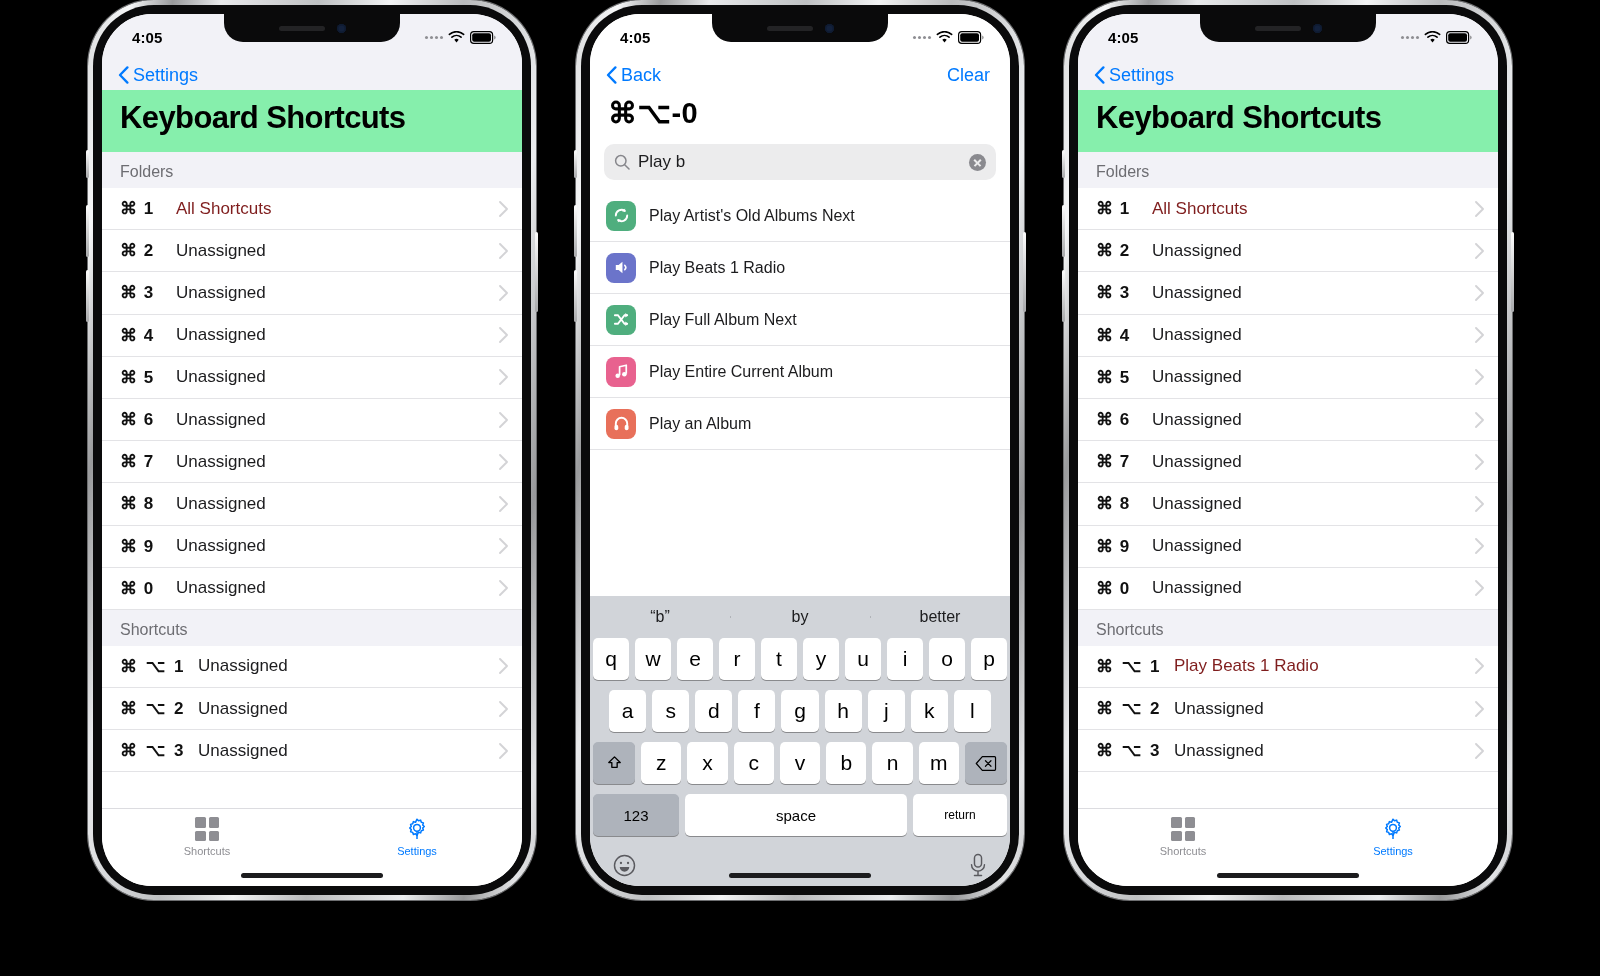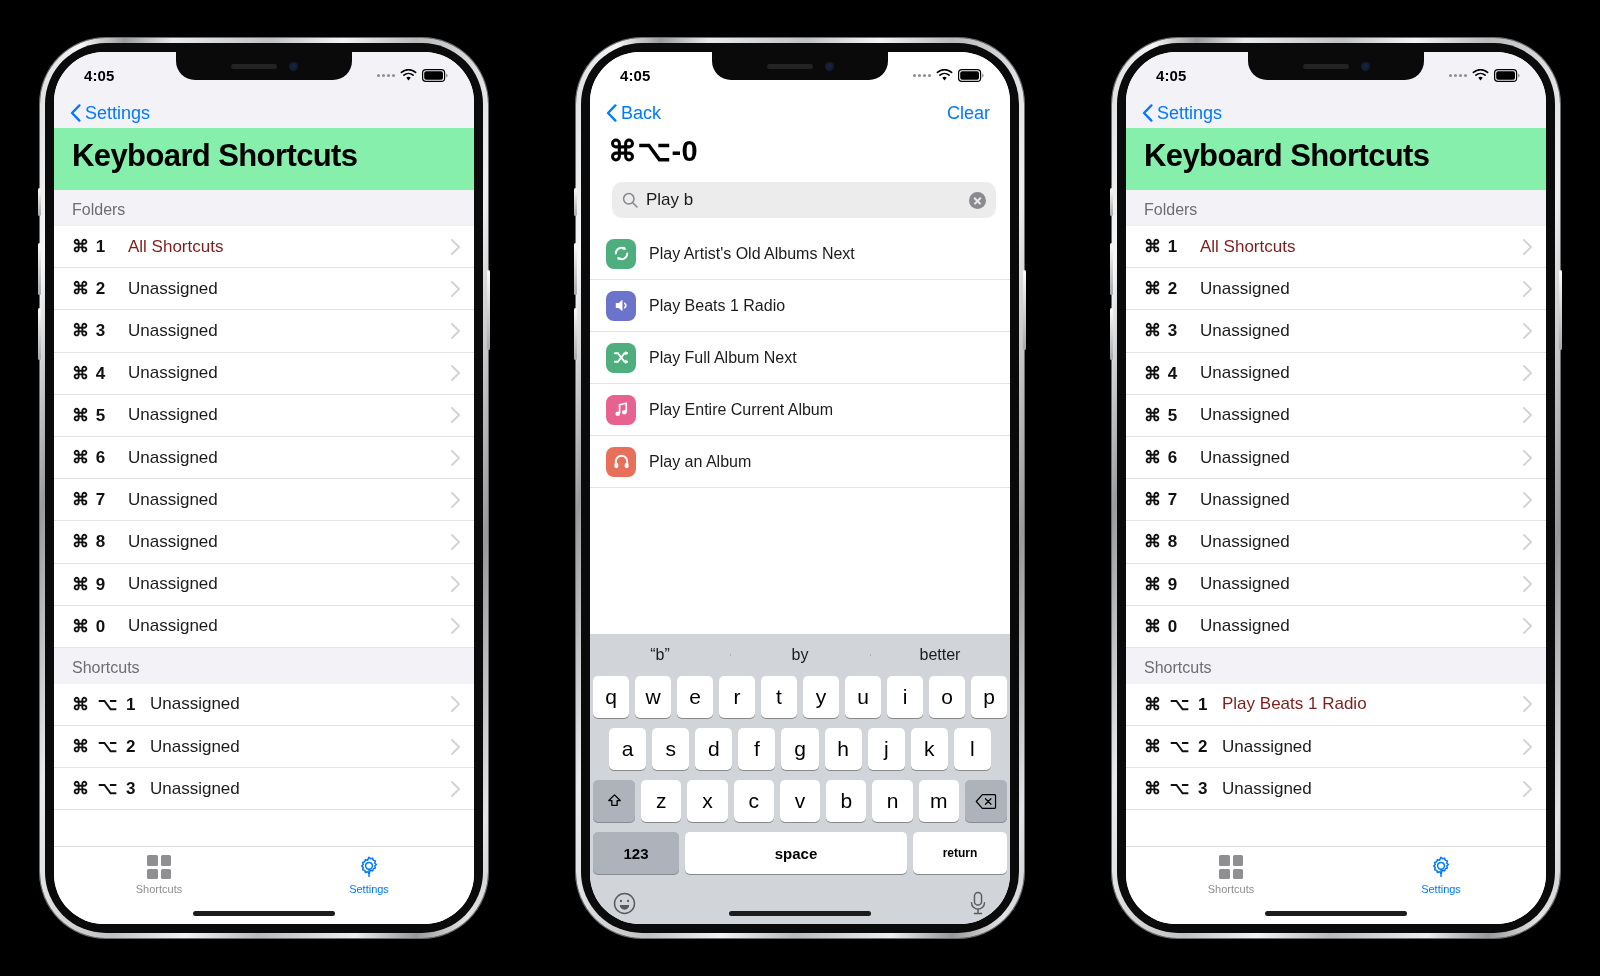--- a/index.html
+++ b/index.html
@@ -3,21 +3,21 @@
 <meta charset="utf-8">
 <style>
   * { box-sizing: border-box; margin: 0; padding: 0; }
   body {
     width: 1600px; height: 976px;
     background: #000;
     font-family: "Liberation Sans", sans-serif;
     overflow: hidden;
     position: relative;
   }
-  .stage { position: absolute; inset: 0; display: flex; align-items: center; justify-content: center; gap: 88px; }
+  .stage { position: absolute; inset: 0; display: flex; align-items: flex-start; justify-content: center; gap: 40px; }
 
   
   .phone { position: relative; width: 448px; height: 900px; }
   .bezel-outer {
     position: absolute; inset: 0;
     border-radius: 66px;
     background: linear-gradient(100deg,#d9dadb 0%,#f6f7f8 7%,#9a9b9d 14%,#e9eaec 22%,#bfc1c3 38%,#f2f3f4 50%,#b9babc 62%,#eceef0 78%,#97989a 88%,#e3e4e6 96%,#c9cacc 100%);
     box-shadow: 0 0 0 1px #6d6e70;
   }
   .bezel-inner {
@@ -101,21 +101,21 @@
   .tab .tlabel { font-size: 11px; color: #8e8e93; }
   .tab.active .tlabel { color: #007aff; }
   .grid-icon { width: 24px; height: 24px; display: grid; grid-template-columns: 1fr 1fr; grid-template-rows: 1fr 1fr; gap: 3px; }
   .grid-icon i { background: #8e8e93; border-radius: 1.5px; display: block; }
   .home-ind { position: absolute; bottom: 8px; left: 50%; transform: translateX(-50%); width: 142px; height: 5px; border-radius: 3px; background: #1c1c1e; z-index: 25; }
 
   
   .searchwrap { background: #fff; padding: 2px 14px 10px; }
   .searchfield {
     display: flex; align-items: center; gap: 8px;
-    height: 36px; border-radius: 10px; background: #ececed; padding: 0 10px; margin-left: 8px;
+    height: 36px; border-radius: 10px; background: #ececed; padding: 0 10px;
   }
   .searchfield .sval { font-size: 17px; color: #1c1c1e; flex: 1; }
   .clear-btn { width: 17px; height: 17px; border-radius: 50%; background: #8a8a8f; position: relative; flex: none; cursor: pointer; }
   .clear-btn::before, .clear-btn::after {
     content: ""; position: absolute; left: 4px; top: 8px; width: 9px; height: 1.6px; background: #ececed;
   }
   .clear-btn::before { transform: rotate(45deg); }
   .clear-btn::after { transform: rotate(-45deg); }
 
   
@@ -134,21 +134,21 @@
     background: #fff; border-radius: 5px; height: 42px; min-width: 33px; flex: 1;
     display: flex; align-items: center; justify-content: center;
     font-size: 21px; color: #000; box-shadow: 0 1px 0 #898a8d; cursor: pointer;
   }
   .krow.r2 { padding: 0 19px; }
   .krow.r3 { padding: 0 3px; }
   .key.mod { background: #aeb3bb; box-shadow: 0 1px 0 #898a8d; flex: 0 0 42px; }
   .key.sp-123 { background: #aeb3bb; flex: 0 0 86px; font-size: 15px; }
   .key.space { flex: 1; font-size: 15px; }
   .key.ret { background: #ffffff; flex: 0 0 94px; font-size: 12px; }
-  .krow.bottom { margin-bottom: 6px; font-weight: bold; }
+  .krow.bottom { margin-bottom: 6px; }
   .kbfoot { display: flex; align-items: center; justify-content: space-between; padding: 2px 22px 0; height: 44px; }
 </style>
 </head>
 <body>
 
 <div class="stage">
 
   <div class="phone">
     <div class="bezel-outer"></div>
     <div class="bezel-inner"></div>

